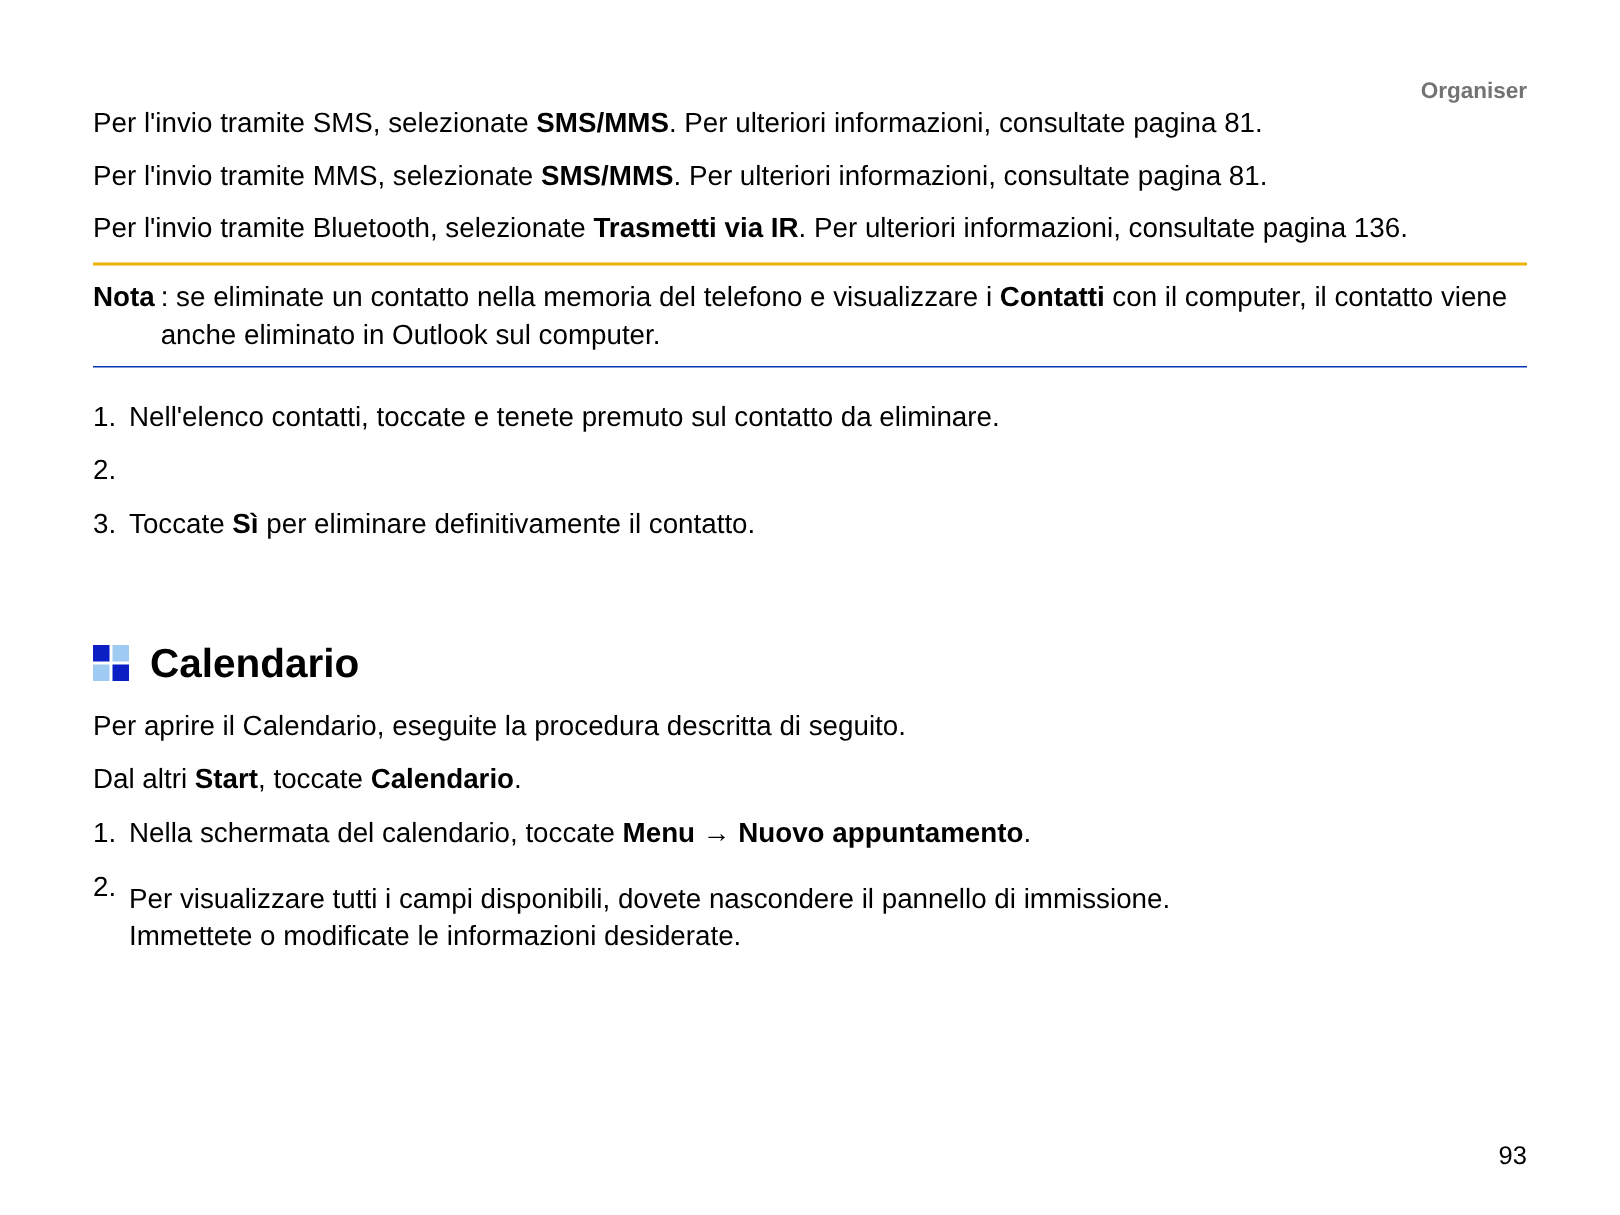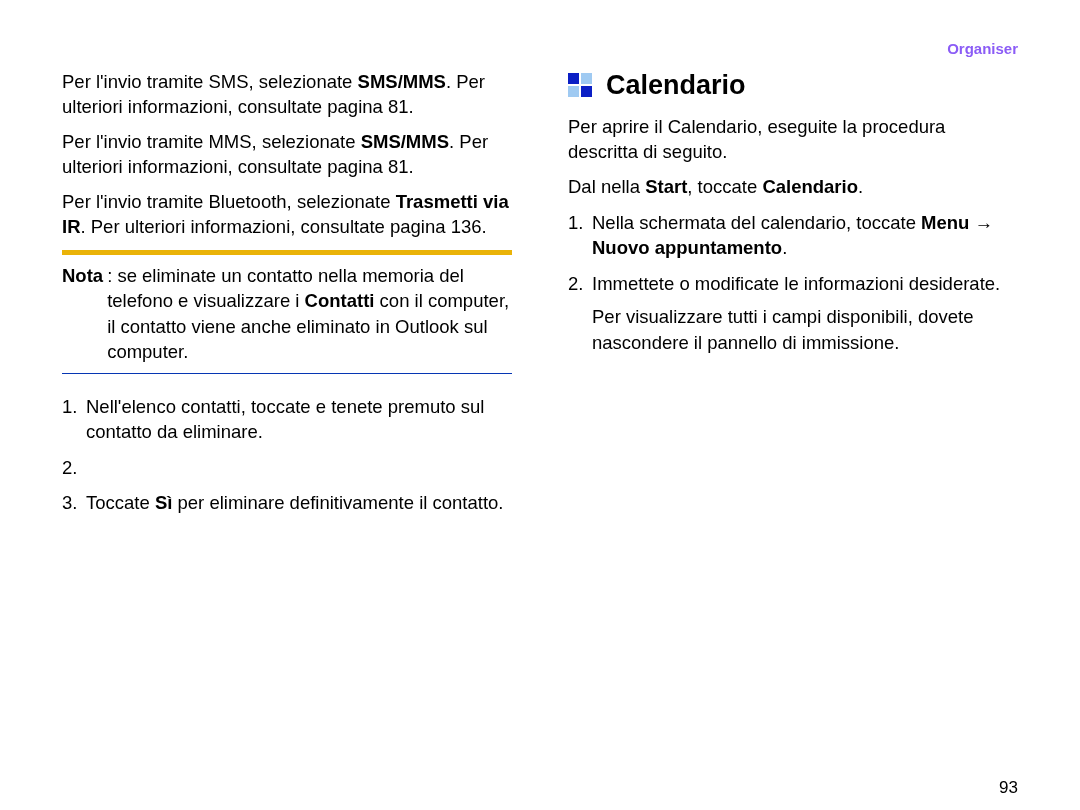--- a/index.html
+++ b/index.html
@@ -11,30 +11,31 @@
       color: #000;
     }
     .page {
       width: 1080px;
       height: 810px;
       padding: 40px 62px 30px 62px;
       position: relative;
     }
     .header-label {
       position: absolute;
-      top: 40px;
+      top: 52px;
       right: 62px;
-      color: #8b5cf6;
+      color: #737373;
       font-weight: bold;
       font-size: 15px;
     }
     .columns {
       display: flex;
       gap: 56px;
       margin-top: 30px;
+      flex-direction: column;
     }
     .col {
       flex: 1;
       min-width: 0;
     }
     .para {
       font-size: 18.5px;
       line-height: 1.35;
       margin-bottom: 10px;
     }
@@ -46,21 +47,21 @@
     }
     .main-heading {
       font-size: 27px;
       font-weight: bold;
       display: flex;
       align-items: center;
       gap: 12px;
       margin-bottom: 14px;
     }
     .note-box {
-      border-top: 5px solid #eab308;
+      border-top: 2px solid #eab308;
       border-bottom: 1px solid #0636b3;
       padding: 8px 0 8px 0;
       margin-bottom: 20px;
     }
     .note-flex {
       display: flex;
       align-items: flex-start;
       font-size: 18.5px;
       line-height: 1.38;
     }
@@ -91,21 +92,21 @@
       position: absolute;
       width: 11px;
       height: 11px;
     }
     .sq1 { background:#0b1fc5; top:0; left:0; }
     .sq2 { background:#9fcaf2; top:0; left:13px; }
     .sq3 { background:#9fcaf2; top:13px; left:0; }
     .sq4 { background:#0b1fc5; top:13px; left:13px; }
     .page-number {
       position: absolute;
-      bottom: 12px;
+      bottom: 29px;
       right: 62px;
       font-size: 17px;
       margin-top: 48px;
     }
     b { font-weight: bold; }
   </style>
 </head>
 <body>
 
 <div class="page">
@@ -155,34 +156,34 @@
           <span class="sq1"></span>
             <span class="sq2"></span>
             <span class="sq3"></span>
             <span class="sq4"></span>
         </span>
         <span>Calendario</span>
       </div>
 
       <p class="para">Per aprire il Calendario, eseguite la procedura descritta di seguito.</p>
       <p class="para">
-        <span>Dal nella </span><b>Start</b><span>, toccate </span><b>Calendario</b><span>.</span>
+        <span>Dal altri </span><b>Start</b><span>, toccate </span><b>Calendario</b><span>.</span>
       </p>
 
 
       <div class="list-item">
         <div class="list-num">1.</div>
         <div>
           <span>Nella schermata del calendario, toccate </span><b>Menu → Nuovo appuntamento</b><span>.</span>
         </div>
       </div>
       <div class="list-item">
         <div class="list-num">2.</div>
         <div>
+          <div style="margin-top:8px;">Per visualizzare tutti i campi disponibili, dovete nascondere il pannello di immissione.</div>
           <div>Immettete o modificate le informazioni desiderate.</div>
-          <div style="margin-top:8px;">Per visualizzare tutti i campi disponibili, dovete nascondere il pannello di immissione.</div>
         </div>
       </div>
     </div>
   </div>
 
   <div class="page-number">93</div>
 </div>
 
 </body></html>

